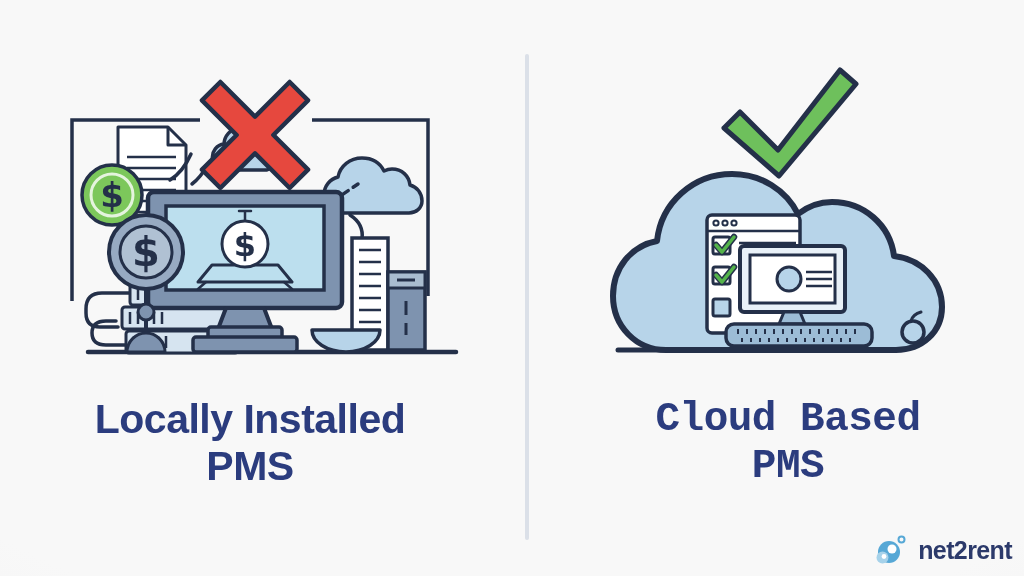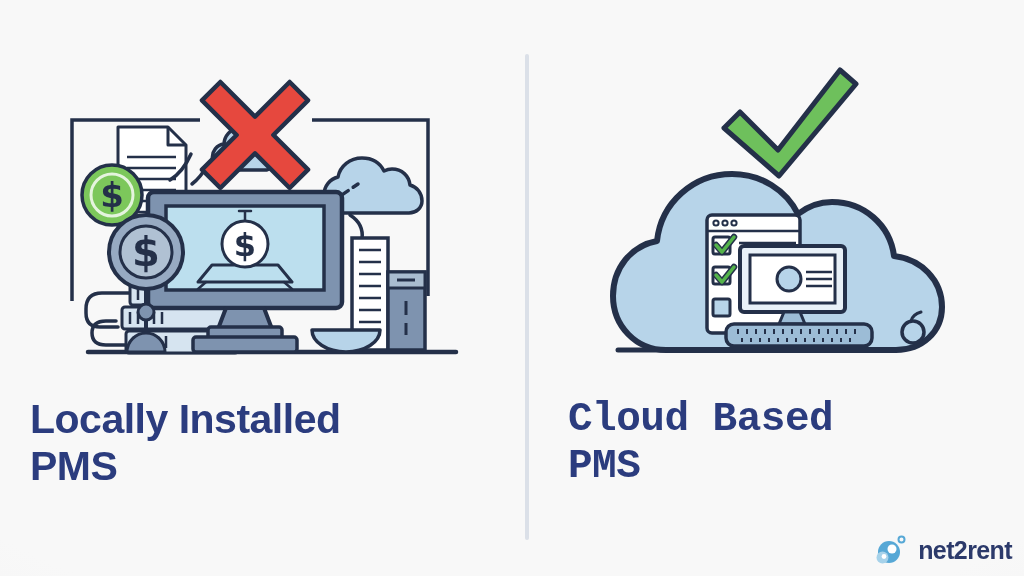--- a/index.html
+++ b/index.html
@@ -4,21 +4,21 @@
 <style>
   html,body{margin:0;padding:0;}
   body{
     width:1024px;height:576px;position:relative;overflow:hidden;
     background:radial-gradient(130% 130% at 50% 42%, #f8f8f8 55%, #ececee 100%);
     font-family:"Liberation Sans", sans-serif;
   }
   .illustration{position:absolute;}
   .panel-title{
     position:absolute;top:396px;width:440px;
-    text-align:left;color:var(--title-navy);
+    text-align:center;color:var(--title-navy);
     font-size:41px;font-weight:bold;letter-spacing:-0.5px;line-height:47px;
   }
   .panel-title.left{left:30px;}
   .panel-title.right{left:568px;font-family:Liberation Mono, monospace;}
   .divider{
     position:absolute;left:525px;top:54px;width:4px;height:486px;
     background:var(--divider);border-radius:2px;
   }
   .logo{
     position:absolute;top:531px;right:12px;height:38px;

